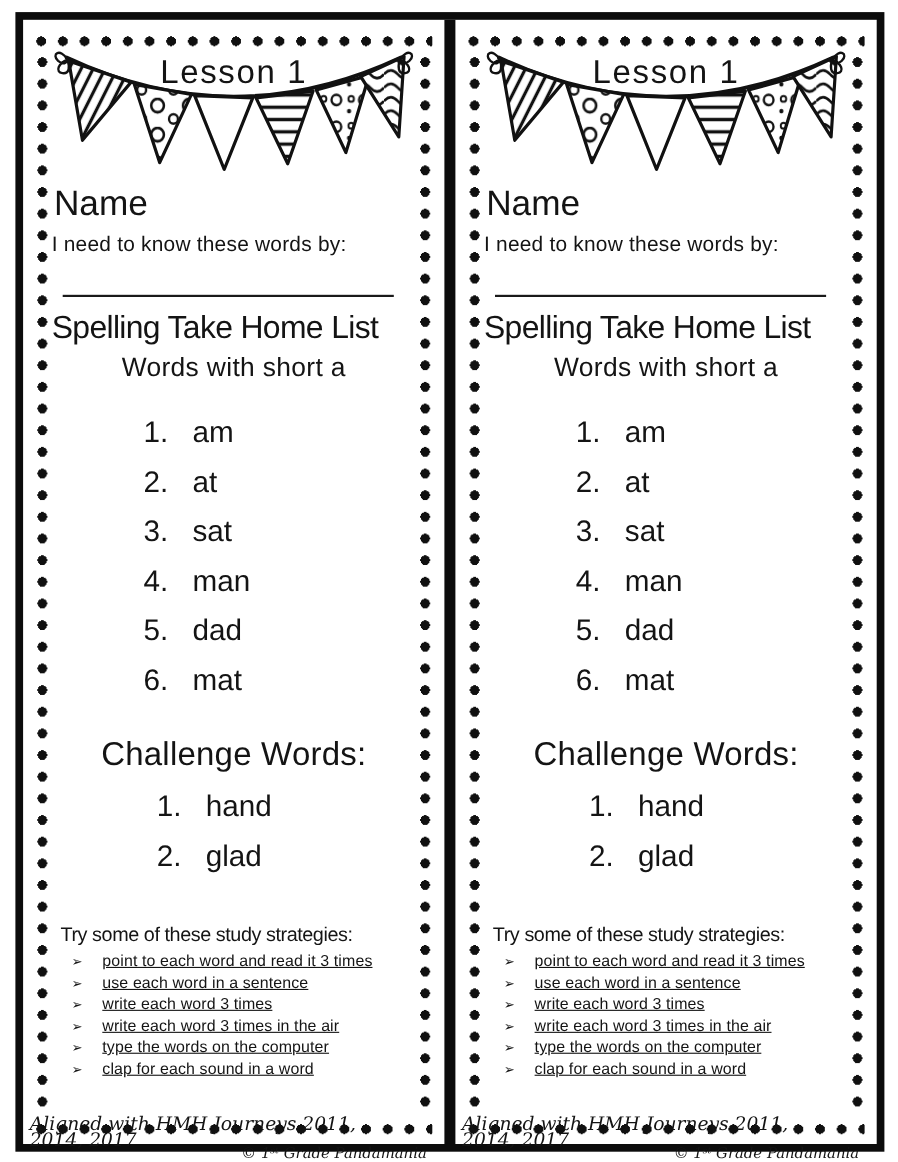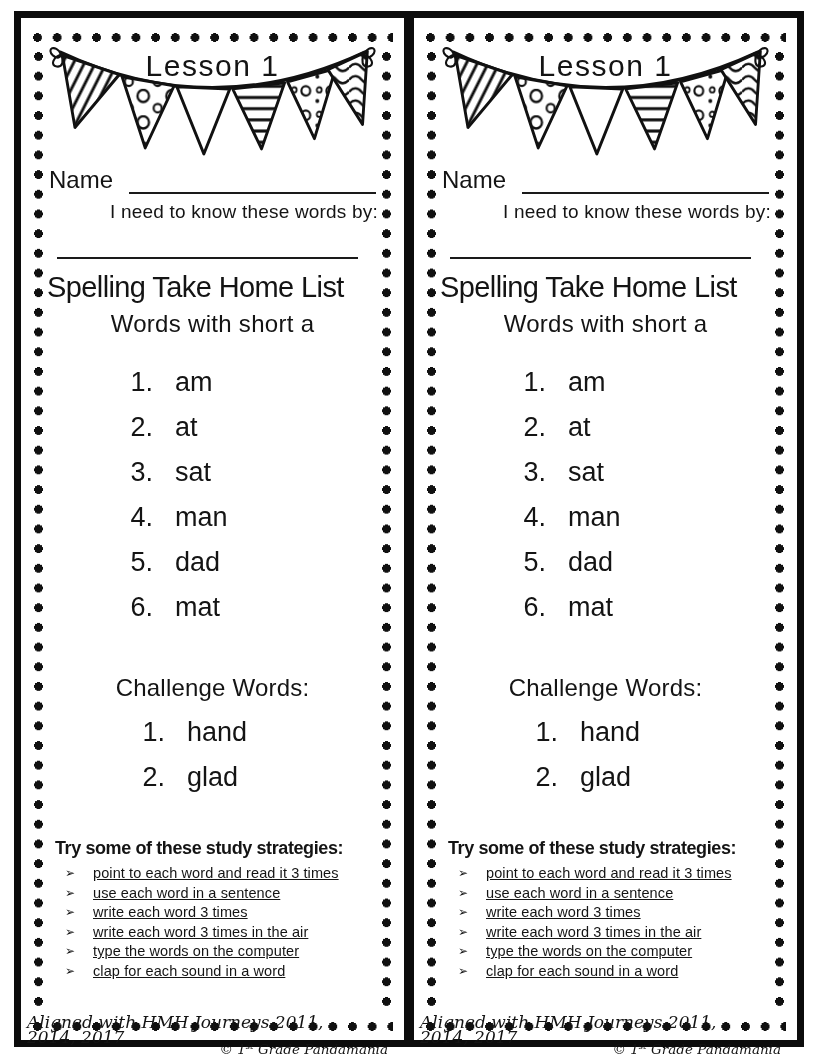--- a/index.html
+++ b/index.html
@@ -23,38 +23,38 @@
   .dots-left{left:12px;}
   .dots-right{right:12px;}
 
   .content{position:relative;height:100%;padding:0 26px;box-sizing:border-box;}
 
   .banner{position:relative;margin:18px 2px 0;height:124px;}
   .banner svg{position:absolute;inset:0;width:100%;height:100%;}
   .lesson-title{position:absolute;top:13px;left:0;right:0;text-align:center;
     font-size:30px;letter-spacing:1.5px;}
 
-  .name-row{display:flex;align-items:center;margin:6px 2px 0;font-size:24px;}
+  .name-row{display:flex;align-items:flex-start;margin:6px 2px 0;font-size:32px;flex-direction:column;}
   .name-line{flex:1;margin-left:16px;border-bottom:2px solid #1a1a1a;height:26px;}
-  .due-prompt{margin-top:7px;text-align:right;font-size:19px;letter-spacing:.2px;}
+  .due-prompt{margin-top:7px;text-align:left;font-size:19px;letter-spacing:.2px;}
   .date-line{margin:34px 20px 0 10px;border:none;border-bottom:2px solid #1a1a1a;height:0;}
 
   .list-title{margin-top:12px;text-align:left;font-size:29px;letter-spacing:-.6px;white-space:nowrap;}
   .list-subtitle{margin-top:6px;text-align:center;font-size:24px;letter-spacing:.3px;}
 
   .words{margin:22px 0 0 70px;}
   .word-row{display:flex;align-items:center;height:45px;font-size:27px;}
   .word-num{width:36px;text-align:right;}
   .word-text{margin-left:22px;text-align:right;}
 
-  .challenge-title{margin-top:44px;text-align:center;font-size:24px;letter-spacing:.2px;}
+  .challenge-title{margin-top:28px;text-align:center;font-size:30px;letter-spacing:.2px;}
   .challenge{margin:8px 0 0 82px;}
 
   .strategies{margin:38px 2px 0 8px;}
-  .strategies-title{font-size:18px;font-weight:bold;letter-spacing:-.4px;}
+  .strategies-title{font-size:18px;font-weight:normal;letter-spacing:-.4px;}
   .strategy-row{display:flex;align-items:flex-start;line-height:19.5px;font-size:14.5px;}
   .strategy-row.first{margin-top:5px;}
   .bullet{flex:0 0 28px;padding-left:10px;font-size:12px;line-height:19.5px;}
   .strategy-text{flex:1;letter-spacing:.1px;text-decoration:underline;}
 
   .footer-left{position:absolute;left:6px;bottom:13px;
     font-family:"DejaVu Serif",serif;font-style:italic;font-size:17px;line-height:15px;}
   .footer-right{position:absolute;right:16px;bottom:1px;
     font-family:"DejaVu Serif",serif;font-style:italic;font-size:13.5px;}
 </style>

